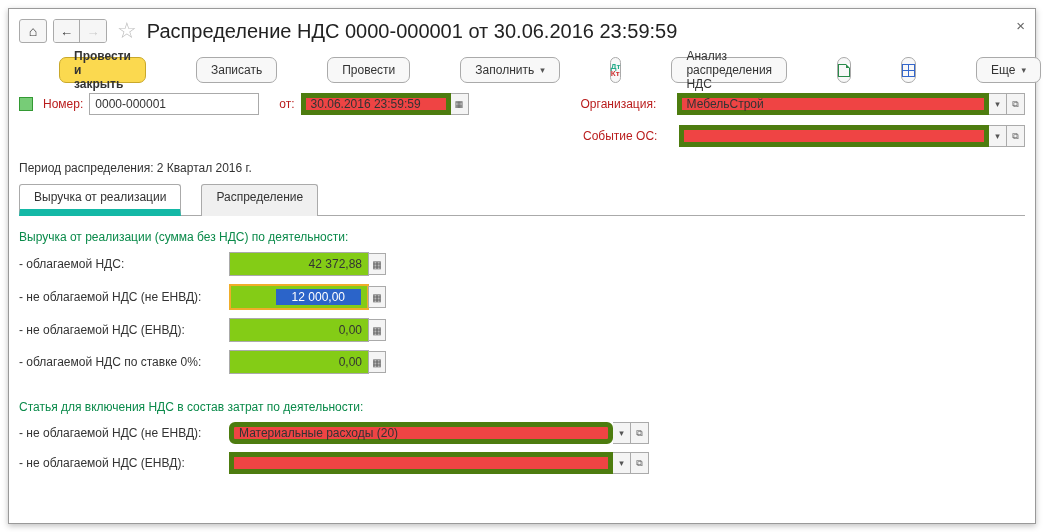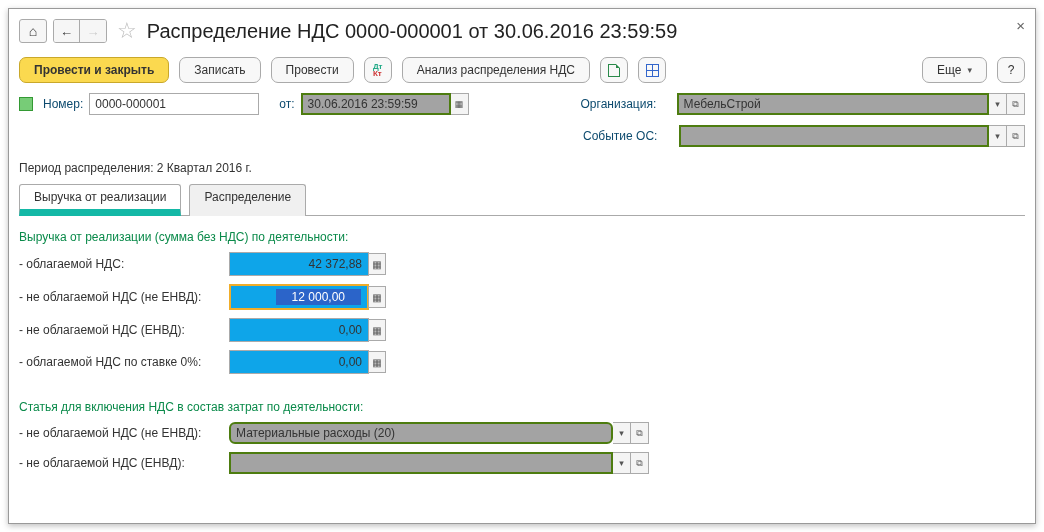--- a/index.html
+++ b/index.html
@@ -82,62 +82,63 @@
   .btn {
     border: 1px solid #aaa;
     background: #f8f8f8;
     padding: 5px 14px;
     border-radius: 7px;
     height: 26px;
     display: inline-flex;
     align-items: center;
     cursor: pointer;
     font-size: 12px;
+    margin-left: 40px;
   }
   .btn.primary {
     background: #fbd94f;
     border-color: #c9a82a;
     font-weight: 700;
   }
   .btn.icon-only { padding: 0; width: 28px; justify-content: center; }
   .btn.dropdown::after {
     content: "▾";
     margin-left: 6px;
     font-size: 9px;
     color: #555;
   }
   .spacer { flex: 1; }
   .form-row {
     display: flex;
     align-items: center;
     gap: 6px;
     margin-top: 10px;
   }
-  .label { color: #0c4a6e; }
+  .label { color: #b91c1c; }
   .input {
     border: 1px solid #aaa;
     background: #fff;
     height: 22px;
     padding: 0 5px;
     font-size: 12px;
     display: inline-flex;
     align-items: center;
     text-align: center;
   }
   .combo {
     display: inline-flex;
     align-items: stretch;
   }
   .combo .box {
-    border: 2px solid #4d7c0f;
+    border: 5px solid #4d7c0f;
     height: 22px;
     padding: 0 5px;
     display: inline-flex;
     align-items: center;
-    background: #a3a3a3;
+    background: #ef4444;
   }
   .mini-btn {
     border: 1px solid #aaa;
     border-left: none;
     width: 18px;
     height: 22px;
     background: #f4f4f4;
     display: inline-flex;
     align-items: center;
     justify-content: center;
@@ -176,21 +177,21 @@
     position: relative;
     top: 1px;
     cursor: pointer;
     border-top-left-radius: 3px;
     border-top-right-radius: 3px;
   }
   .tab.active {
     background: #fff;
     border-bottom: 7px solid #14b8a6;
   }
-  .tab + .tab { margin-left: 8px; }
+  .tab + .tab { margin-left: 20px; }
   .section-title {
     color: #0a8a4a;
     margin: 14px 0 8px 0;
     font-size: 12px;
   }
   .field-row {
     display: flex;
     align-items: center;
     margin-bottom: 8px;
   }
@@ -198,21 +199,21 @@
     width: 210px;
   }
   .num-box {
     border: 1px solid #aaa;
     height: 24px;
     width: 140px;
     display: inline-flex;
     align-items: center;
     justify-content: flex-end;
     padding: 0 6px;
-    background: #0ea5e9;
+    background: #84cc16;
   }
   .num-box.active {
     border: 2px solid #f0ad2a;
     height: 26px;
   }
   .num-box.active .sel {
     background: #2b64c9;
     color: #fff;
     padding: 1px 16px;
   }
@@ -259,20 +260,21 @@
     </div>
     <div class="star">☆</div>
     <div class="title">Распределение НДС 0000-000001 от 30.06.2016 23:59:59</div>
   </div>
   <div class="close-x">×</div>
 
   <div class="toolbar">
     <div class="btn primary">Провести и закрыть</div>
     <div class="btn">Записать</div>
     <div class="btn">Провести</div>
+    <div class="btn dropdown">Заполнить</div>
     <div class="btn icon-only">
       <div class="icon-dt-kt"><span class="d">Дт</span><br><span class="k">Кт</span></div>
     </div>
     <div class="btn">Анализ распределения НДС</div>
     <div class="btn icon-only">
       <div class="icon-doc"></div>
     </div>
     <div class="btn icon-only">
       <div class="icon-table"></div>
     </div>

